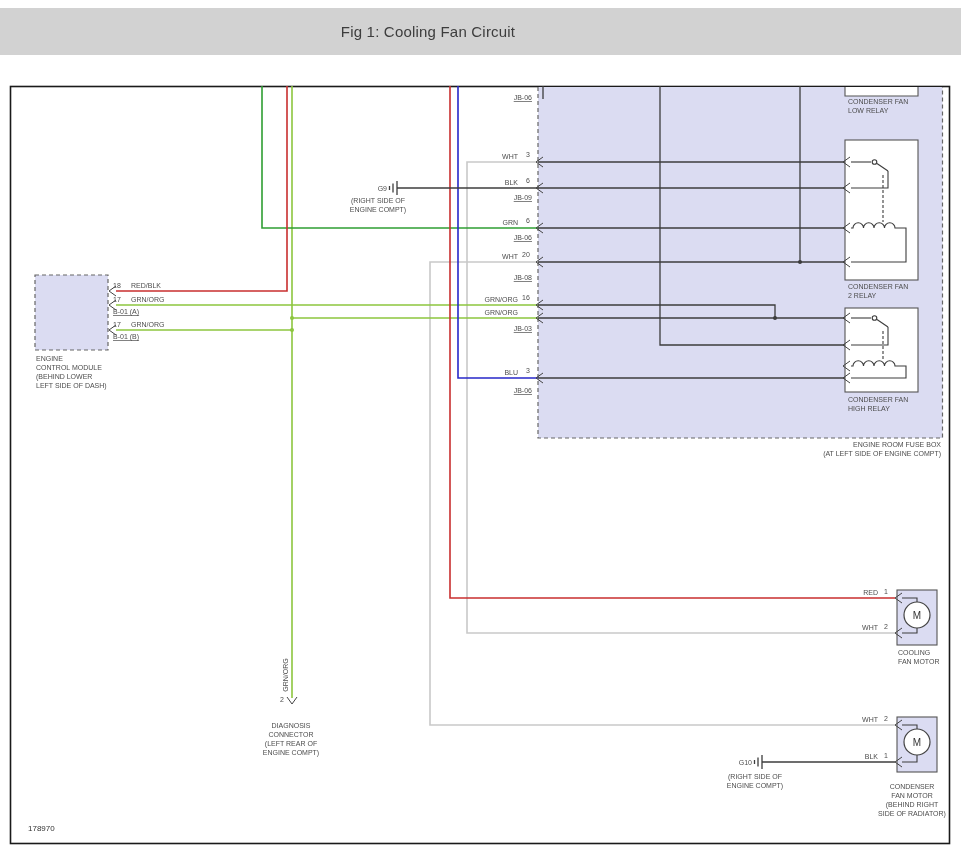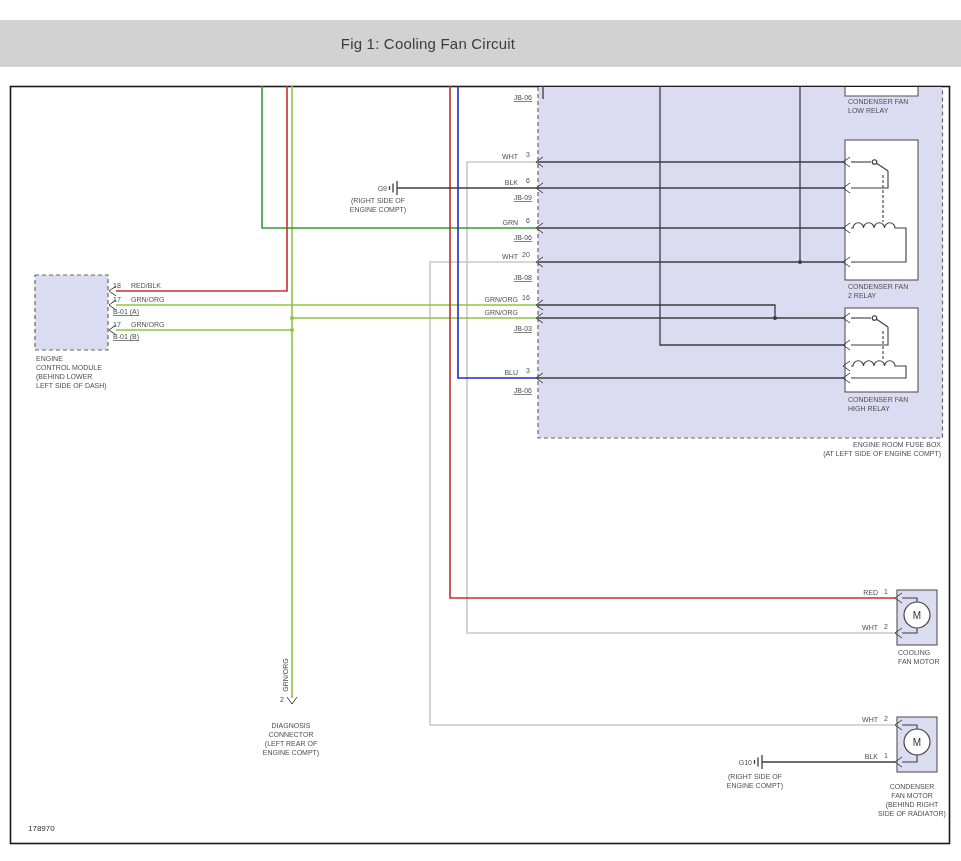--- a/index.html
+++ b/index.html
@@ -1,17 +1,17 @@
 <!DOCTYPE html>
 <html><head>
 <meta charset="utf-8">
 <style>
   html,body{margin:0;padding:0;background:#ffffff;}
   body{width:961px;height:861px;position:relative;overflow:hidden;font-family:"Liberation Sans",sans-serif;}
-  .header{position:absolute;top:20px;left:0;width:961px;height:47px;background:#d2d2d2;
+  .header{position:absolute;top:8px;left:0;width:961px;height:47px;background:#d2d2d2;
           display:flex;align-items:center;justify-content:center;box-sizing:border-box;padding-right:105px;}
   .header .title{font-size:15px;color:#3d3d3d;letter-spacing:.2px;}
   svg{position:absolute;top:0;left:0;}
   svg text{font-family:"Liberation Sans",sans-serif;font-size:7px;fill:#4d4d4d;}
   svg text.u{text-decoration:underline;}
   svg text.m-label{font-size:10px;fill:#333;}
   svg text.fig-num{font-size:8px;fill:#333;}
 </style>
 </head>
 <body>

